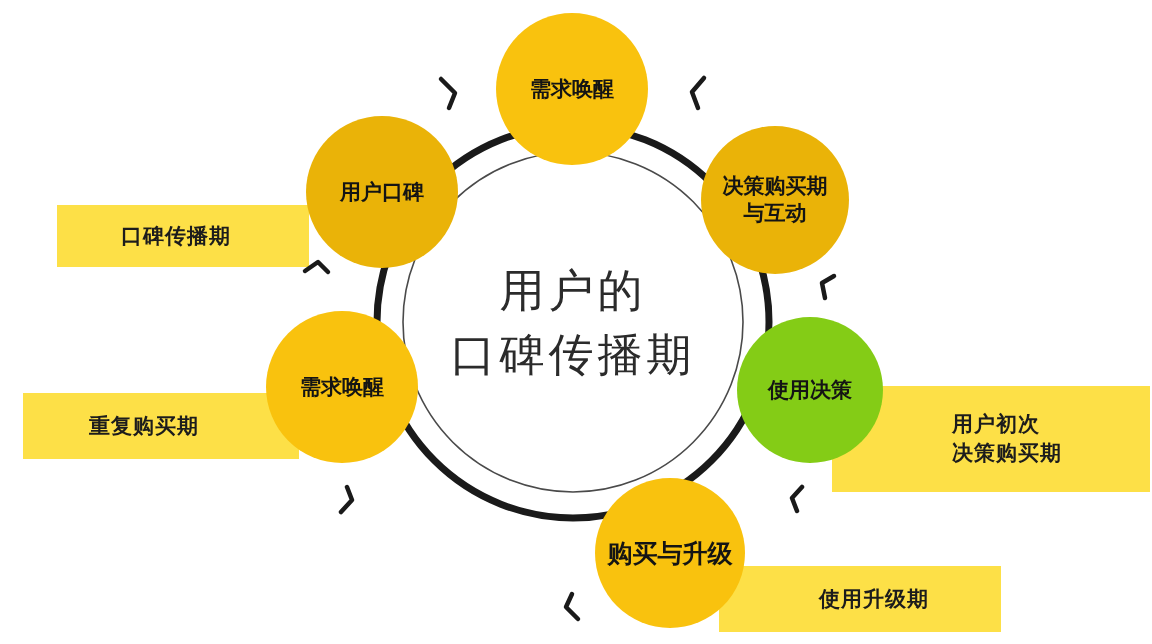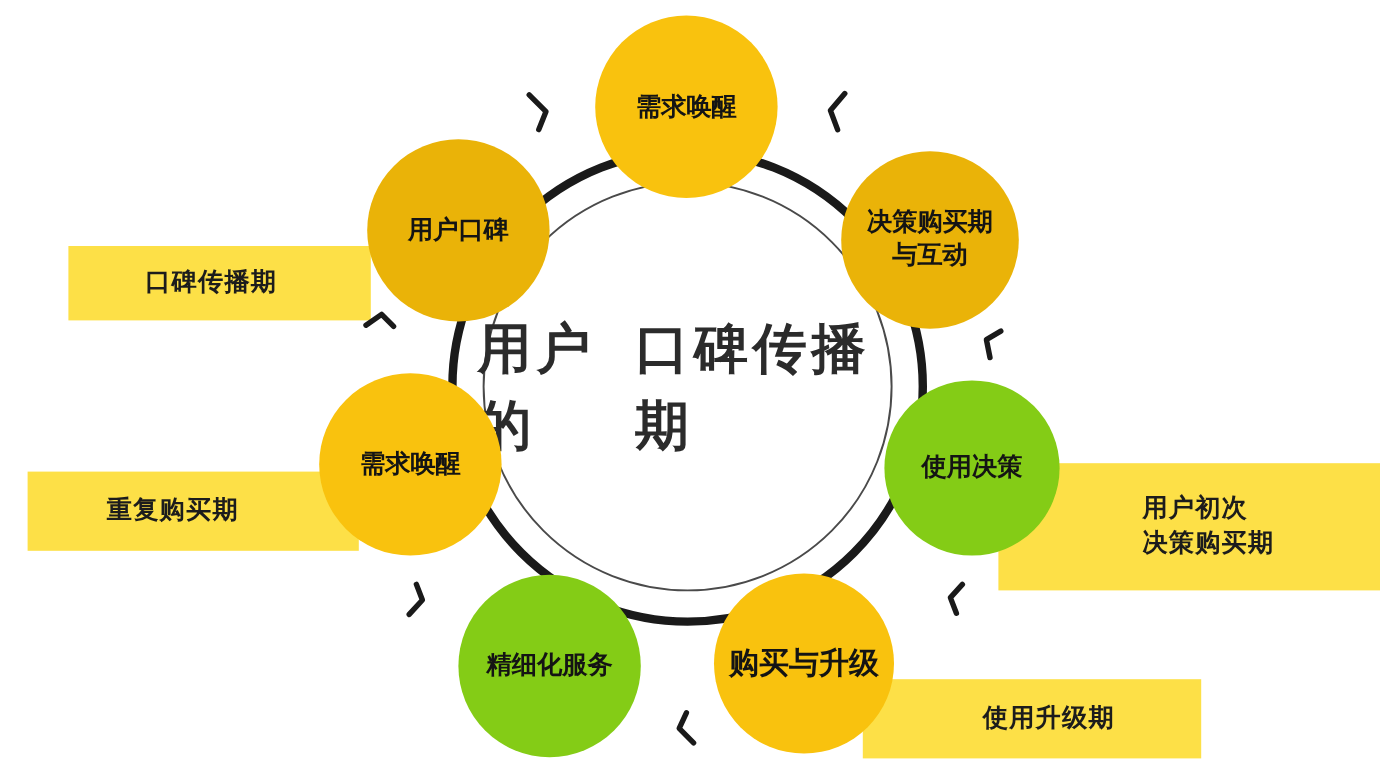--- a/index.html
+++ b/index.html
@@ -82,26 +82,26 @@
   .node-yellow { background: #f9c20e; }
   .node-green  { background: #eab308; }
   .node-orange { background: #84cc16; }
 
   
   #center-title {
     position: absolute;
     left: 398px; top: 243px;
     width: 350px; height: 160px;
     display: flex;
-    flex-direction: row;
+    flex-direction: column;
     align-items: center;
     justify-content: center;
     color: #2b2b2b;
     font-size: 45px;
-    font-weight: 700;
+    font-weight: 400;
     letter-spacing: 4px;
     line-height: 1.42;
     font-family: "DejaVu Sans", "Liberation Sans", sans-serif;
   }
   #center-title .tline { display: block; }
 </style>
 </head>
 <body>
 
 <div id="stage">
@@ -157,23 +157,20 @@
   </div>
 
   <div class="node node-orange" style="left:737px; top:317px; width:146px; height:146px; font-size:21px;">
     <span>使用决策</span>
   </div>
 
   <div class="node node-yellow" style="left:595px; top:478px; width:150px; height:150px; font-size:25px;">
     <span>购买与升级</span>
   </div>
 
-  <div class="node node-orange" style="left:382px; top:479px; width:152px; height:152px; font-size:21px;">
-    <span>精细化服务</span>
-  </div>
 
   <div class="node node-yellow" style="left:266px; top:311px; width:152px; height:152px; font-size:21px;">
     <span>需求唤醒</span>
   </div>
 
   <div class="node node-green" style="left:306px; top:116px; width:152px; height:152px; font-size:21px;">
     <span>用户口碑</span>
   </div>
 
 </div>

